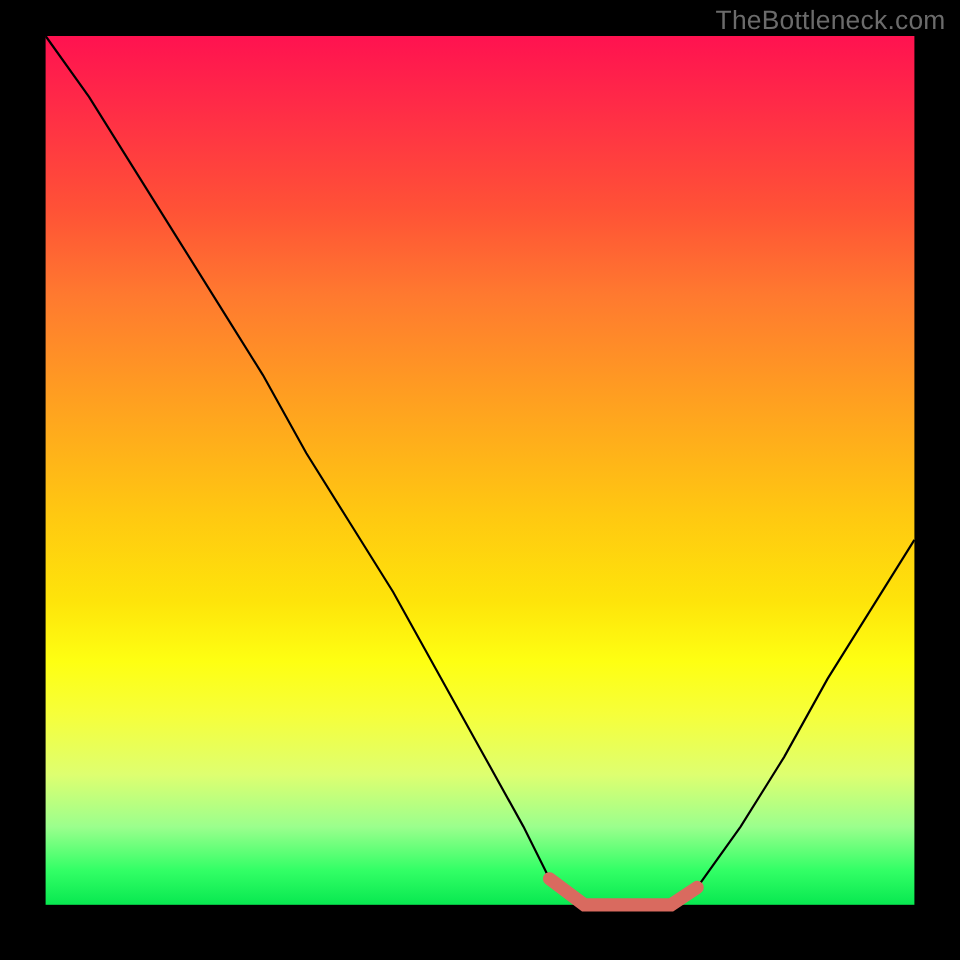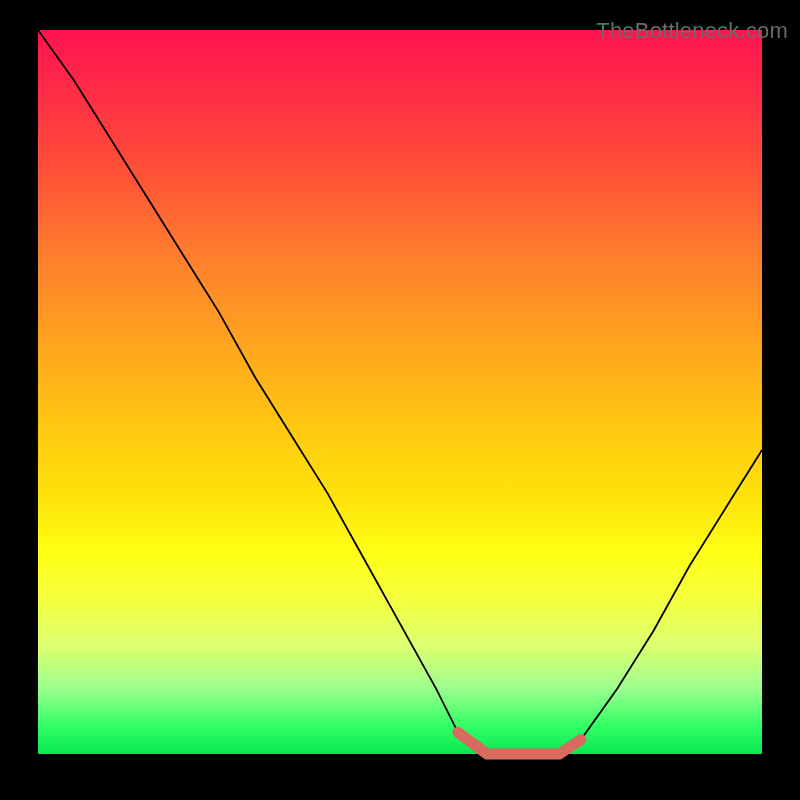--- a/index.html
+++ b/index.html
@@ -6,21 +6,21 @@
   body {
     width: 800px;
     height: 800px;
     background: #000;
     position: relative;
     font-family: Arial, sans-serif;
     overflow: hidden;
   }
   .watermark {
     position: absolute;
-    top: 18px;
+    top: 4px;
     right: 12px;
     color: #6b6b6b;
     font-size: 22px;
     font-weight: 500;
     z-index: 10;
     letter-spacing: 0.2px;
   }
   .plot-box {
     position: absolute;
     left: 38px;

